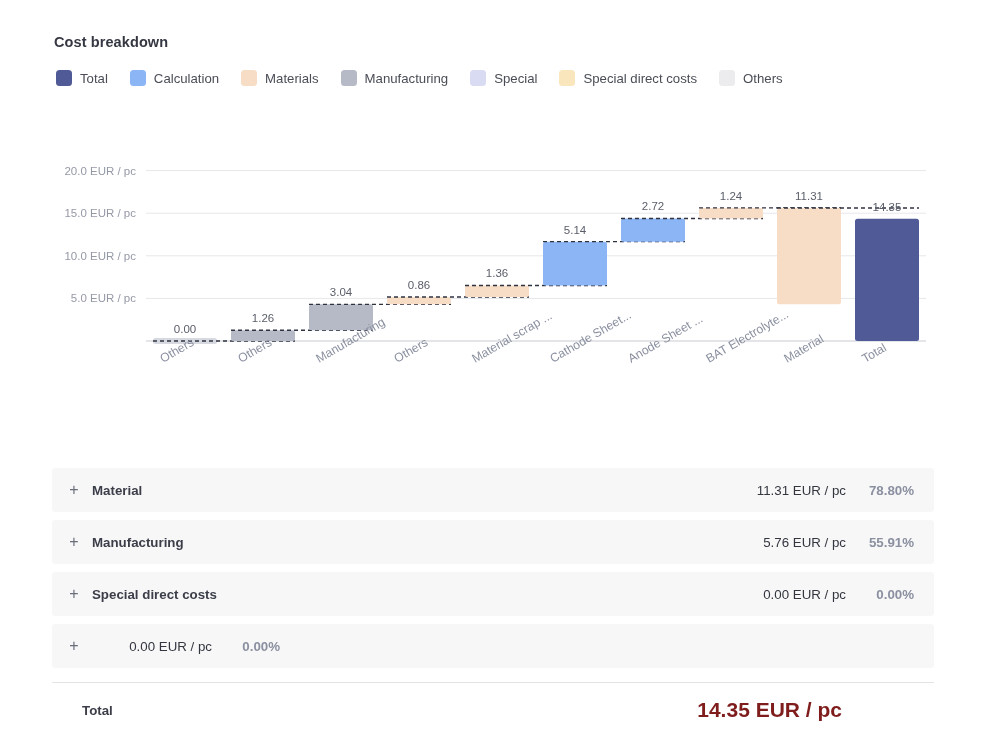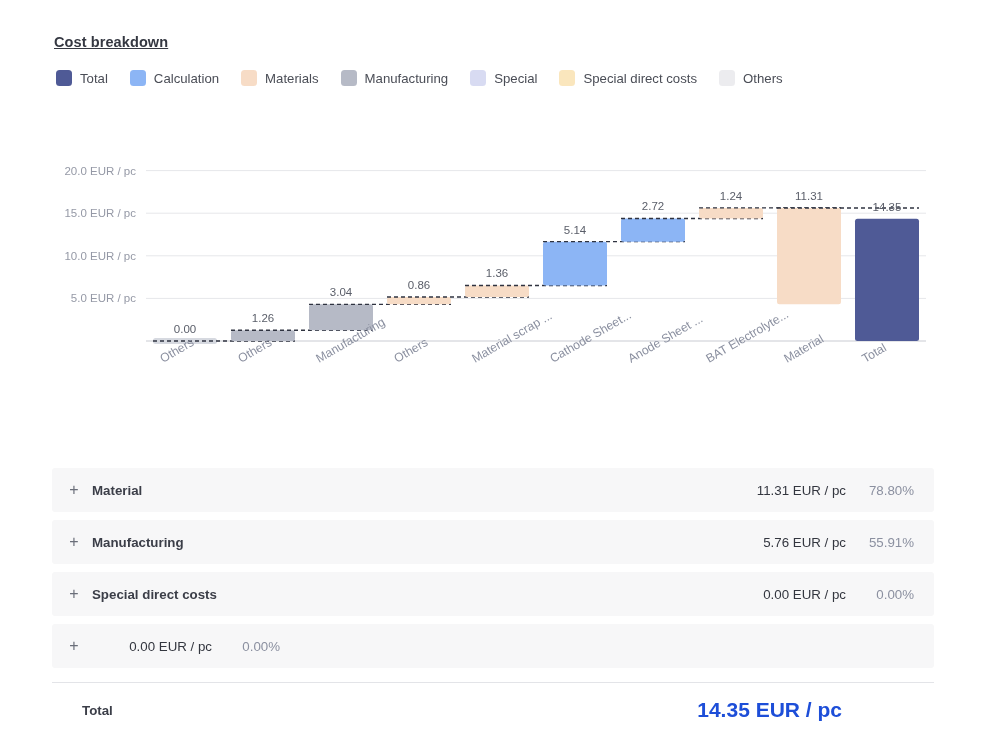--- a/index.html
+++ b/index.html
@@ -14,21 +14,20 @@
   .page { position: relative; width: 986px; height: 754px; }
 
   
   .chart-title {
     position: absolute;
     left: 54px; top: 34px;
     font-size: 14.5px;
     font-weight: bold;
     color: #353842;
     letter-spacing: .1px;
-    text-decoration: underline;
   }
 
   
   .legend {
     position: absolute;
     left: 56px; top: 70px;
     display: flex;
     align-items: center;
     gap: 0px;
   }
@@ -116,20 +115,21 @@
     flex: none;
     white-space: nowrap;
   }
   .trow-pct {
     font-size: 13.3px;
     color: #8b90a0;
     text-align: right;
     width: 68px;
     flex: none;
     white-space: nowrap;
+    font-weight: bold;
   }
   .total-divider {
     height: 1px;
     background: #e3e4e8;
     margin: 14px 0 0 0;
   }
   .total-row {
     height: 54px;
     display: flex;
     align-items: center;
@@ -137,21 +137,21 @@
   }
   .total-label {
     font-size: 13.3px;
     font-weight: bold;
     color: #3b3e48;
     flex: 1 1 auto;
   }
   .total-value {
     font-size: 21px;
     font-weight: bold;
-    color: #1d4ed8;
+    color: #7f1d1d;
     text-align: right;
     white-space: nowrap;
     padding-right: 72px;
     margin-left: 28px;
   }
 </style>
 </head>
 <body>
 
 <div class="page">

